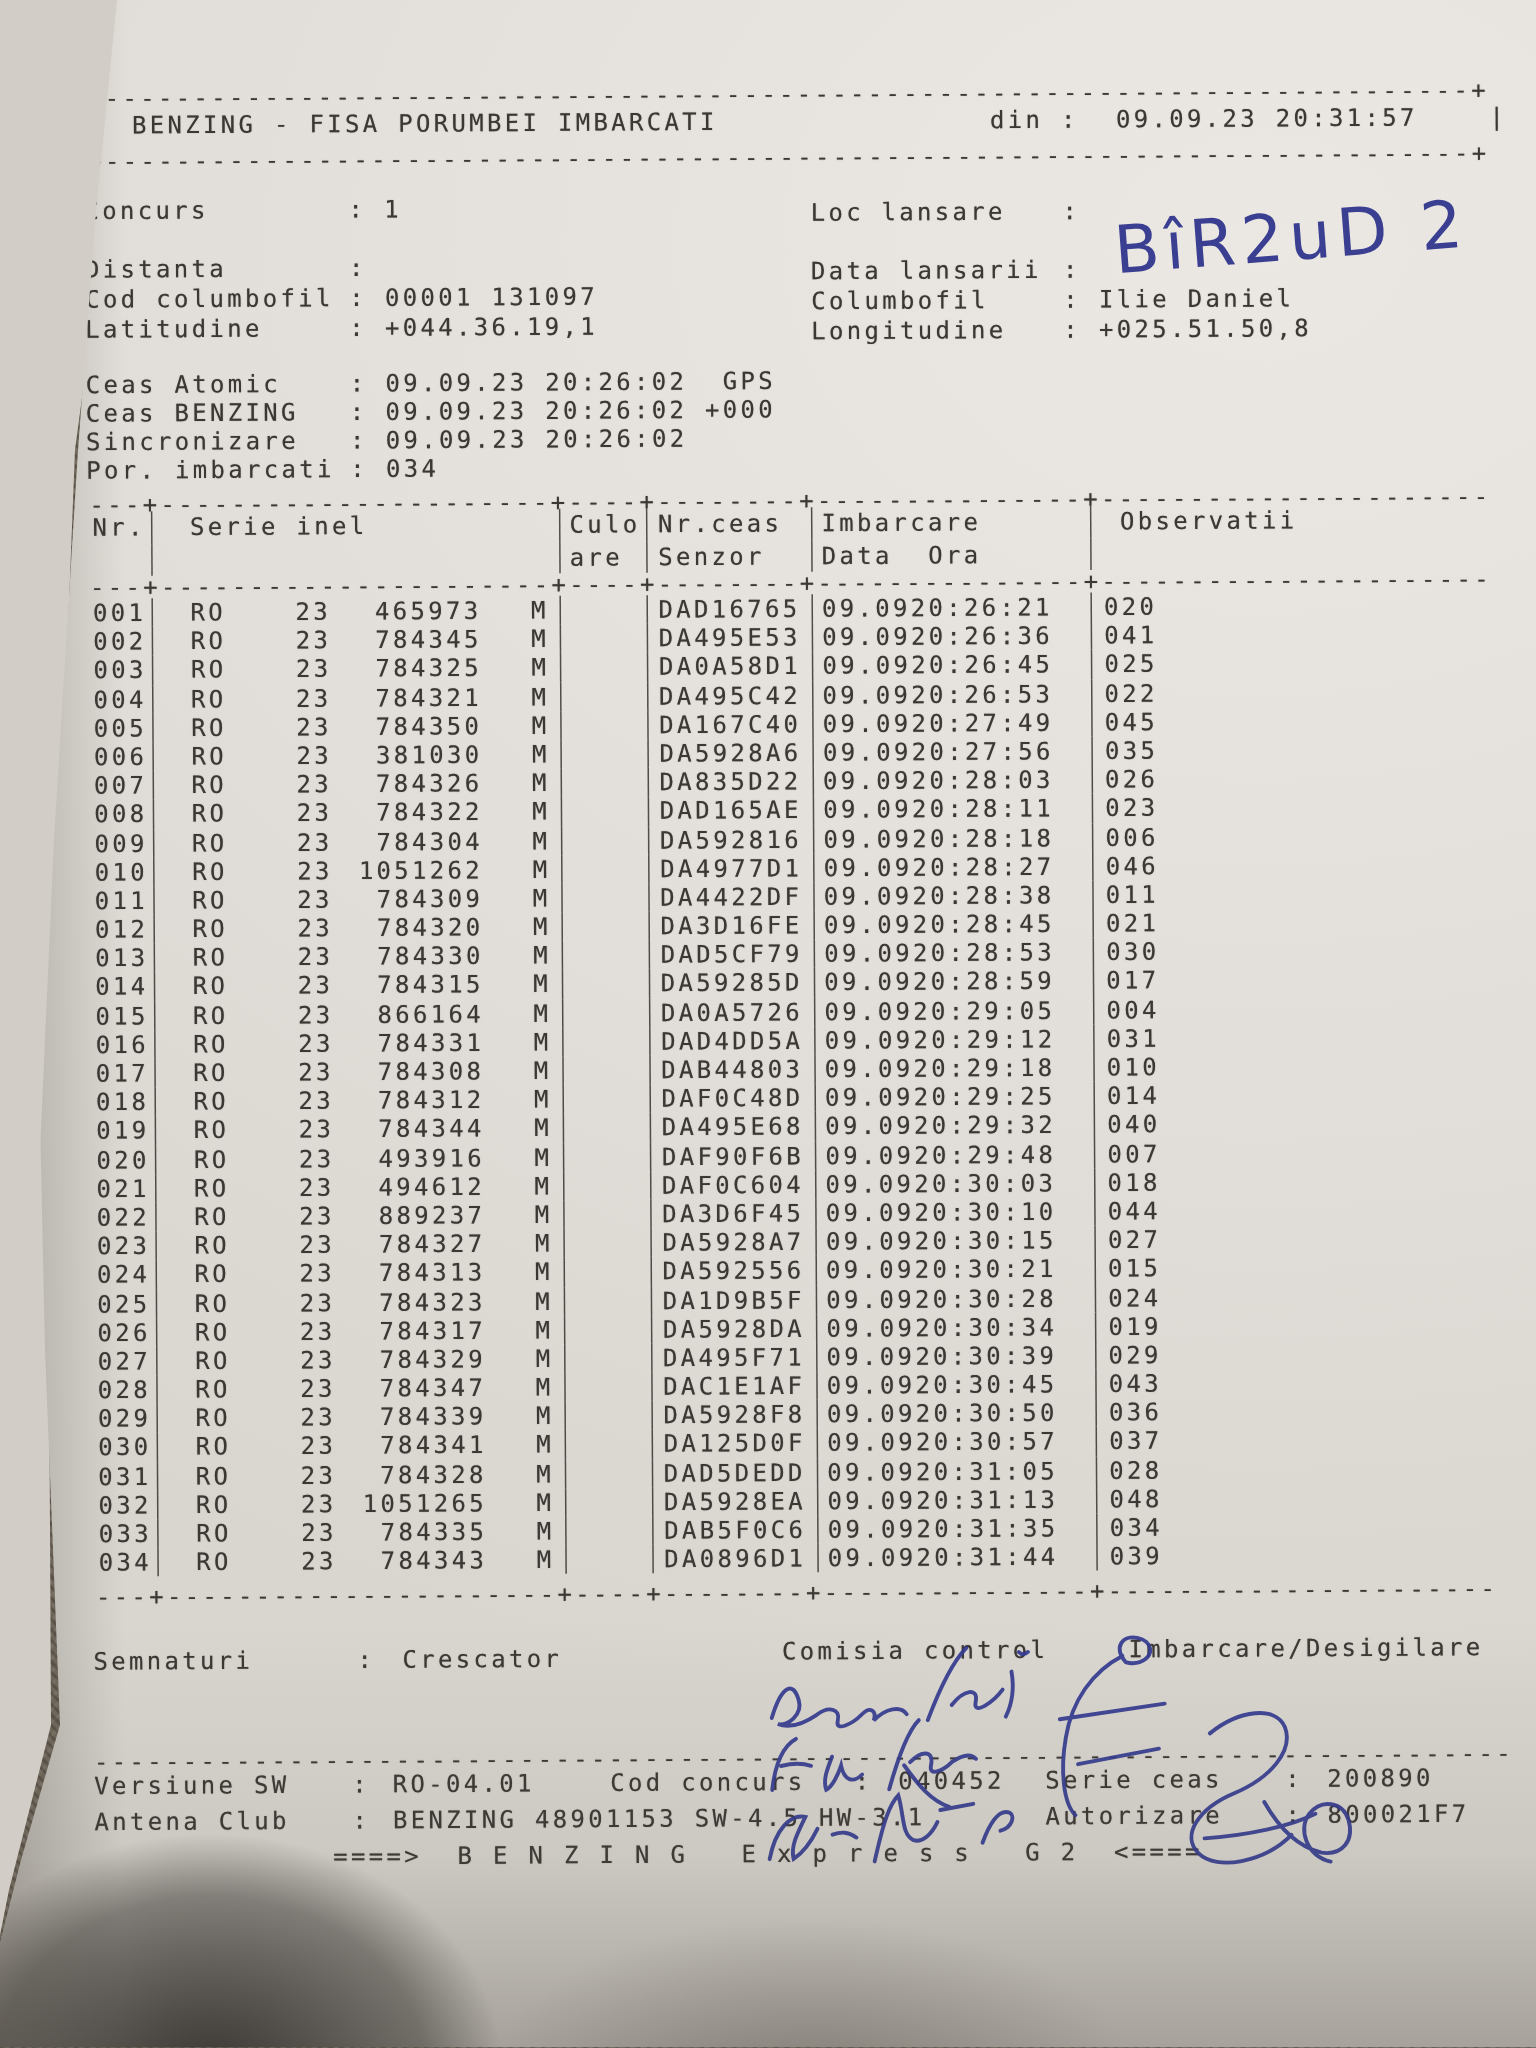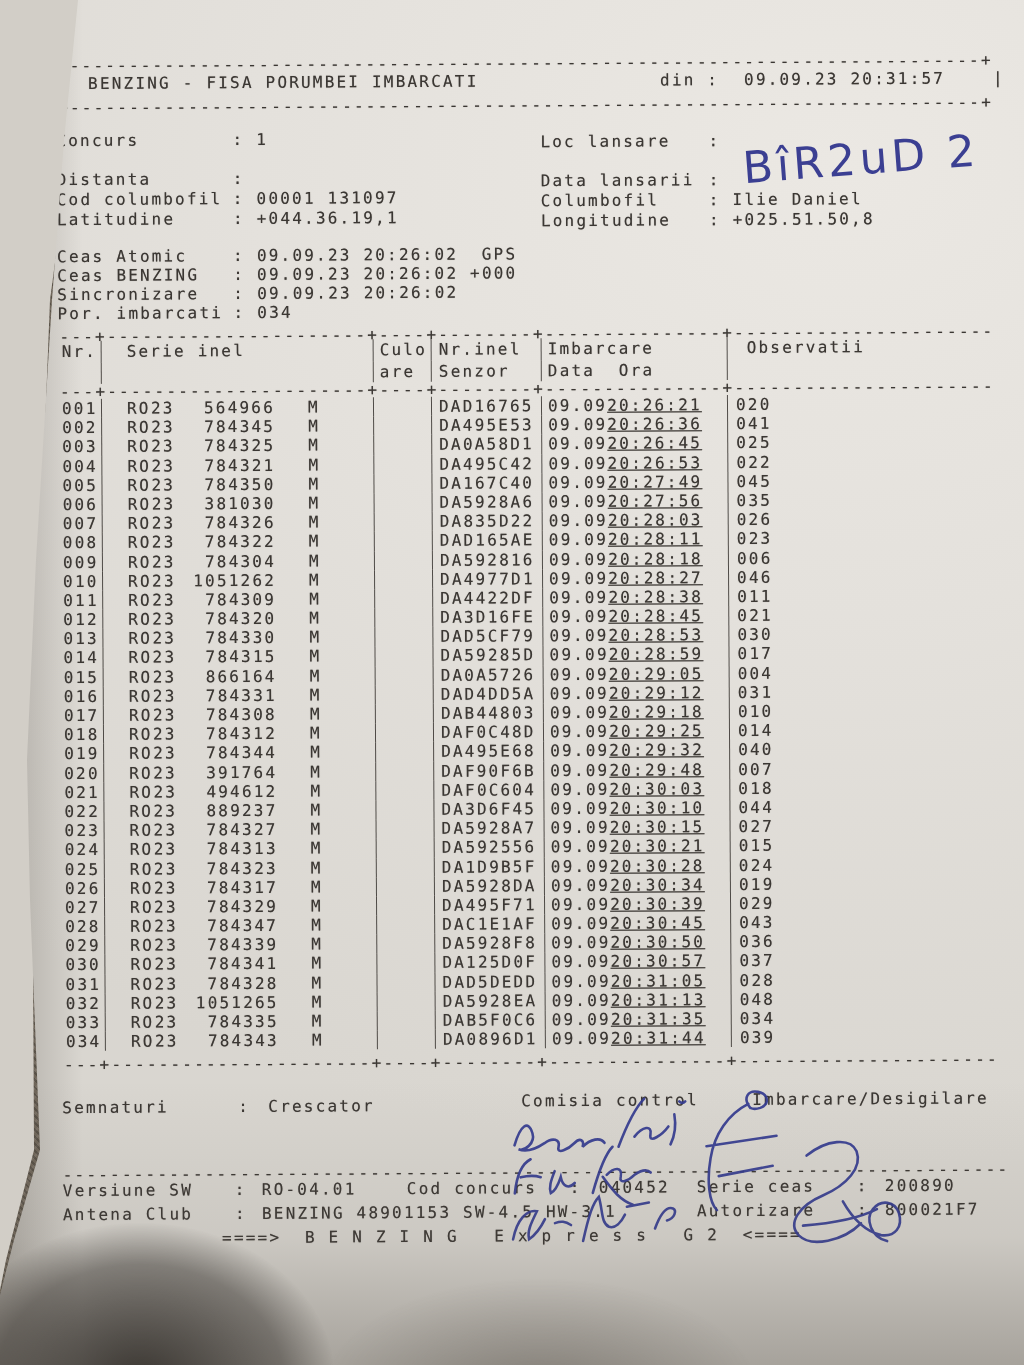--- a/index.html
+++ b/index.html
@@ -46,24 +46,24 @@
   .trow{height:19.2px;}
   .bsep{border-right:1.4px solid rgba(59,55,51,0.88);}
   .c-nr{padding-left:2px;}
   .c-senzor,.h-senzor{padding-left:7px;}
   .c-imb,.h-imb{padding-left:6px;}
   .c-obs{padding-left:8px;}
   .h-serie{padding-left:25px;}
   .h-culo{padding-left:6px;}
   .h-obs{padding-left:19px;}
   .f-tara{display:inline-block;margin-left:25px;width:24px;}
-  .f-an{display:inline-block;width:24px;}
+  .f-an{display:inline-block;margin-left:46px;width:24px;}
   .f-inel{display:inline-block;width:100px;text-align:right;}
   .f-sex{display:inline-block;margin-left:33px;}
-  .f-ora{margin-left:0;text-decoration:underline;}
+  .f-ora{margin-left:0;}
 
   .hand{position:absolute;color:#3b3f92;font-family:"DejaVu Sans",sans-serif;
     font-style:italic;text-shadow:none;}
   .hand-loc{left:742px;top:138px;font-size:44px;letter-spacing:4px;transform:rotate(-4deg);}
   .sig-svg{position:absolute;left:0;top:0;}
 </style>
 </head>
 <body>
 
 <div class="sheet sheet3"></div>
@@ -95,36 +95,36 @@
     <div class="line" style="left:56px;top:247px"><span class="lbl">Ceas Atomic</span><span>:</span><span class="val">09.09.23 20:26:02  GPS</span></div>
     <div class="line" style="left:56px;top:266px"><span class="lbl">Ceas BENZING</span><span>:</span><span class="val">09.09.23 20:26:02 +000</span></div>
     <div class="line" style="left:56px;top:285px"><span class="lbl">Sincronizare</span><span>:</span><span class="val">09.09.23 20:26:02</span></div>
     <div class="line" style="left:56px;top:304px"><span class="lbl">Por. imbarcati</span><span>:</span><span class="val">034</span></div>
 
     <span class="rule" style="top:327px">---+----------------------+----+--------+---------------+----------------------</span>
     <div class="thead">
       <span class="c-nr bsep">Nr.</span>
       <span class="h-serie bsep">Serie inel</span>
       <span class="h-culo bsep">Culo</span>
-      <span class="h-senzor bsep">Nr.inel</span>
+      <span class="h-senzor bsep">Nr.ceas</span>
       <span class="h-imb bsep">Imbarcare</span>
       <span class="h-obs">Observatii</span>
       <span class="c-nr bsep"></span>
       <span class="bsep"></span>
       <span class="h-culo bsep">are</span>
       <span class="h-senzor bsep">Senzor</span>
       <span class="h-imb bsep">Data  Ora</span>
       <span></span>
     </div>
     <span class="rule" style="top:382px">---+----------------------+----+--------+---------------+----------------------</span>
 
     <div class="rows">
   <div class="trow">
     <span class="c-nr bsep">001</span>
-    <span class="c-serie bsep"><i class="f-tara">RO</i><i class="f-an">23</i><i class="f-inel">564966</i><i class="f-sex">M</i></span>
+    <span class="c-serie bsep"><i class="f-tara">RO</i><i class="f-an">23</i><i class="f-inel">465973</i><i class="f-sex">M</i></span>
     <span class="c-culo bsep"></span>
     <span class="c-senzor bsep">DAD16765</span>
     <span class="c-imb bsep"><i class="f-data">09.09</i><i class="f-ora">20:26:21</i></span>
     <span class="c-obs">020</span>
   </div>
 
   <div class="trow">
     <span class="c-nr bsep">002</span>
     <span class="c-serie bsep"><i class="f-tara">RO</i><i class="f-an">23</i><i class="f-inel">784345</i><i class="f-sex">M</i></span>
     <span class="c-culo bsep"></span>
@@ -281,21 +281,21 @@
     <span class="c-nr bsep">019</span>
     <span class="c-serie bsep"><i class="f-tara">RO</i><i class="f-an">23</i><i class="f-inel">784344</i><i class="f-sex">M</i></span>
     <span class="c-culo bsep"></span>
     <span class="c-senzor bsep">DA495E68</span>
     <span class="c-imb bsep"><i class="f-data">09.09</i><i class="f-ora">20:29:32</i></span>
     <span class="c-obs">040</span>
   </div>
 
   <div class="trow">
     <span class="c-nr bsep">020</span>
-    <span class="c-serie bsep"><i class="f-tara">RO</i><i class="f-an">23</i><i class="f-inel">391764</i><i class="f-sex">M</i></span>
+    <span class="c-serie bsep"><i class="f-tara">RO</i><i class="f-an">23</i><i class="f-inel">493916</i><i class="f-sex">M</i></span>
     <span class="c-culo bsep"></span>
     <span class="c-senzor bsep">DAF90F6B</span>
     <span class="c-imb bsep"><i class="f-data">09.09</i><i class="f-ora">20:29:48</i></span>
     <span class="c-obs">007</span>
   </div>
 
   <div class="trow">
     <span class="c-nr bsep">021</span>
     <span class="c-serie bsep"><i class="f-tara">RO</i><i class="f-an">23</i><i class="f-inel">494612</i><i class="f-sex">M</i></span>
     <span class="c-culo bsep"></span>

